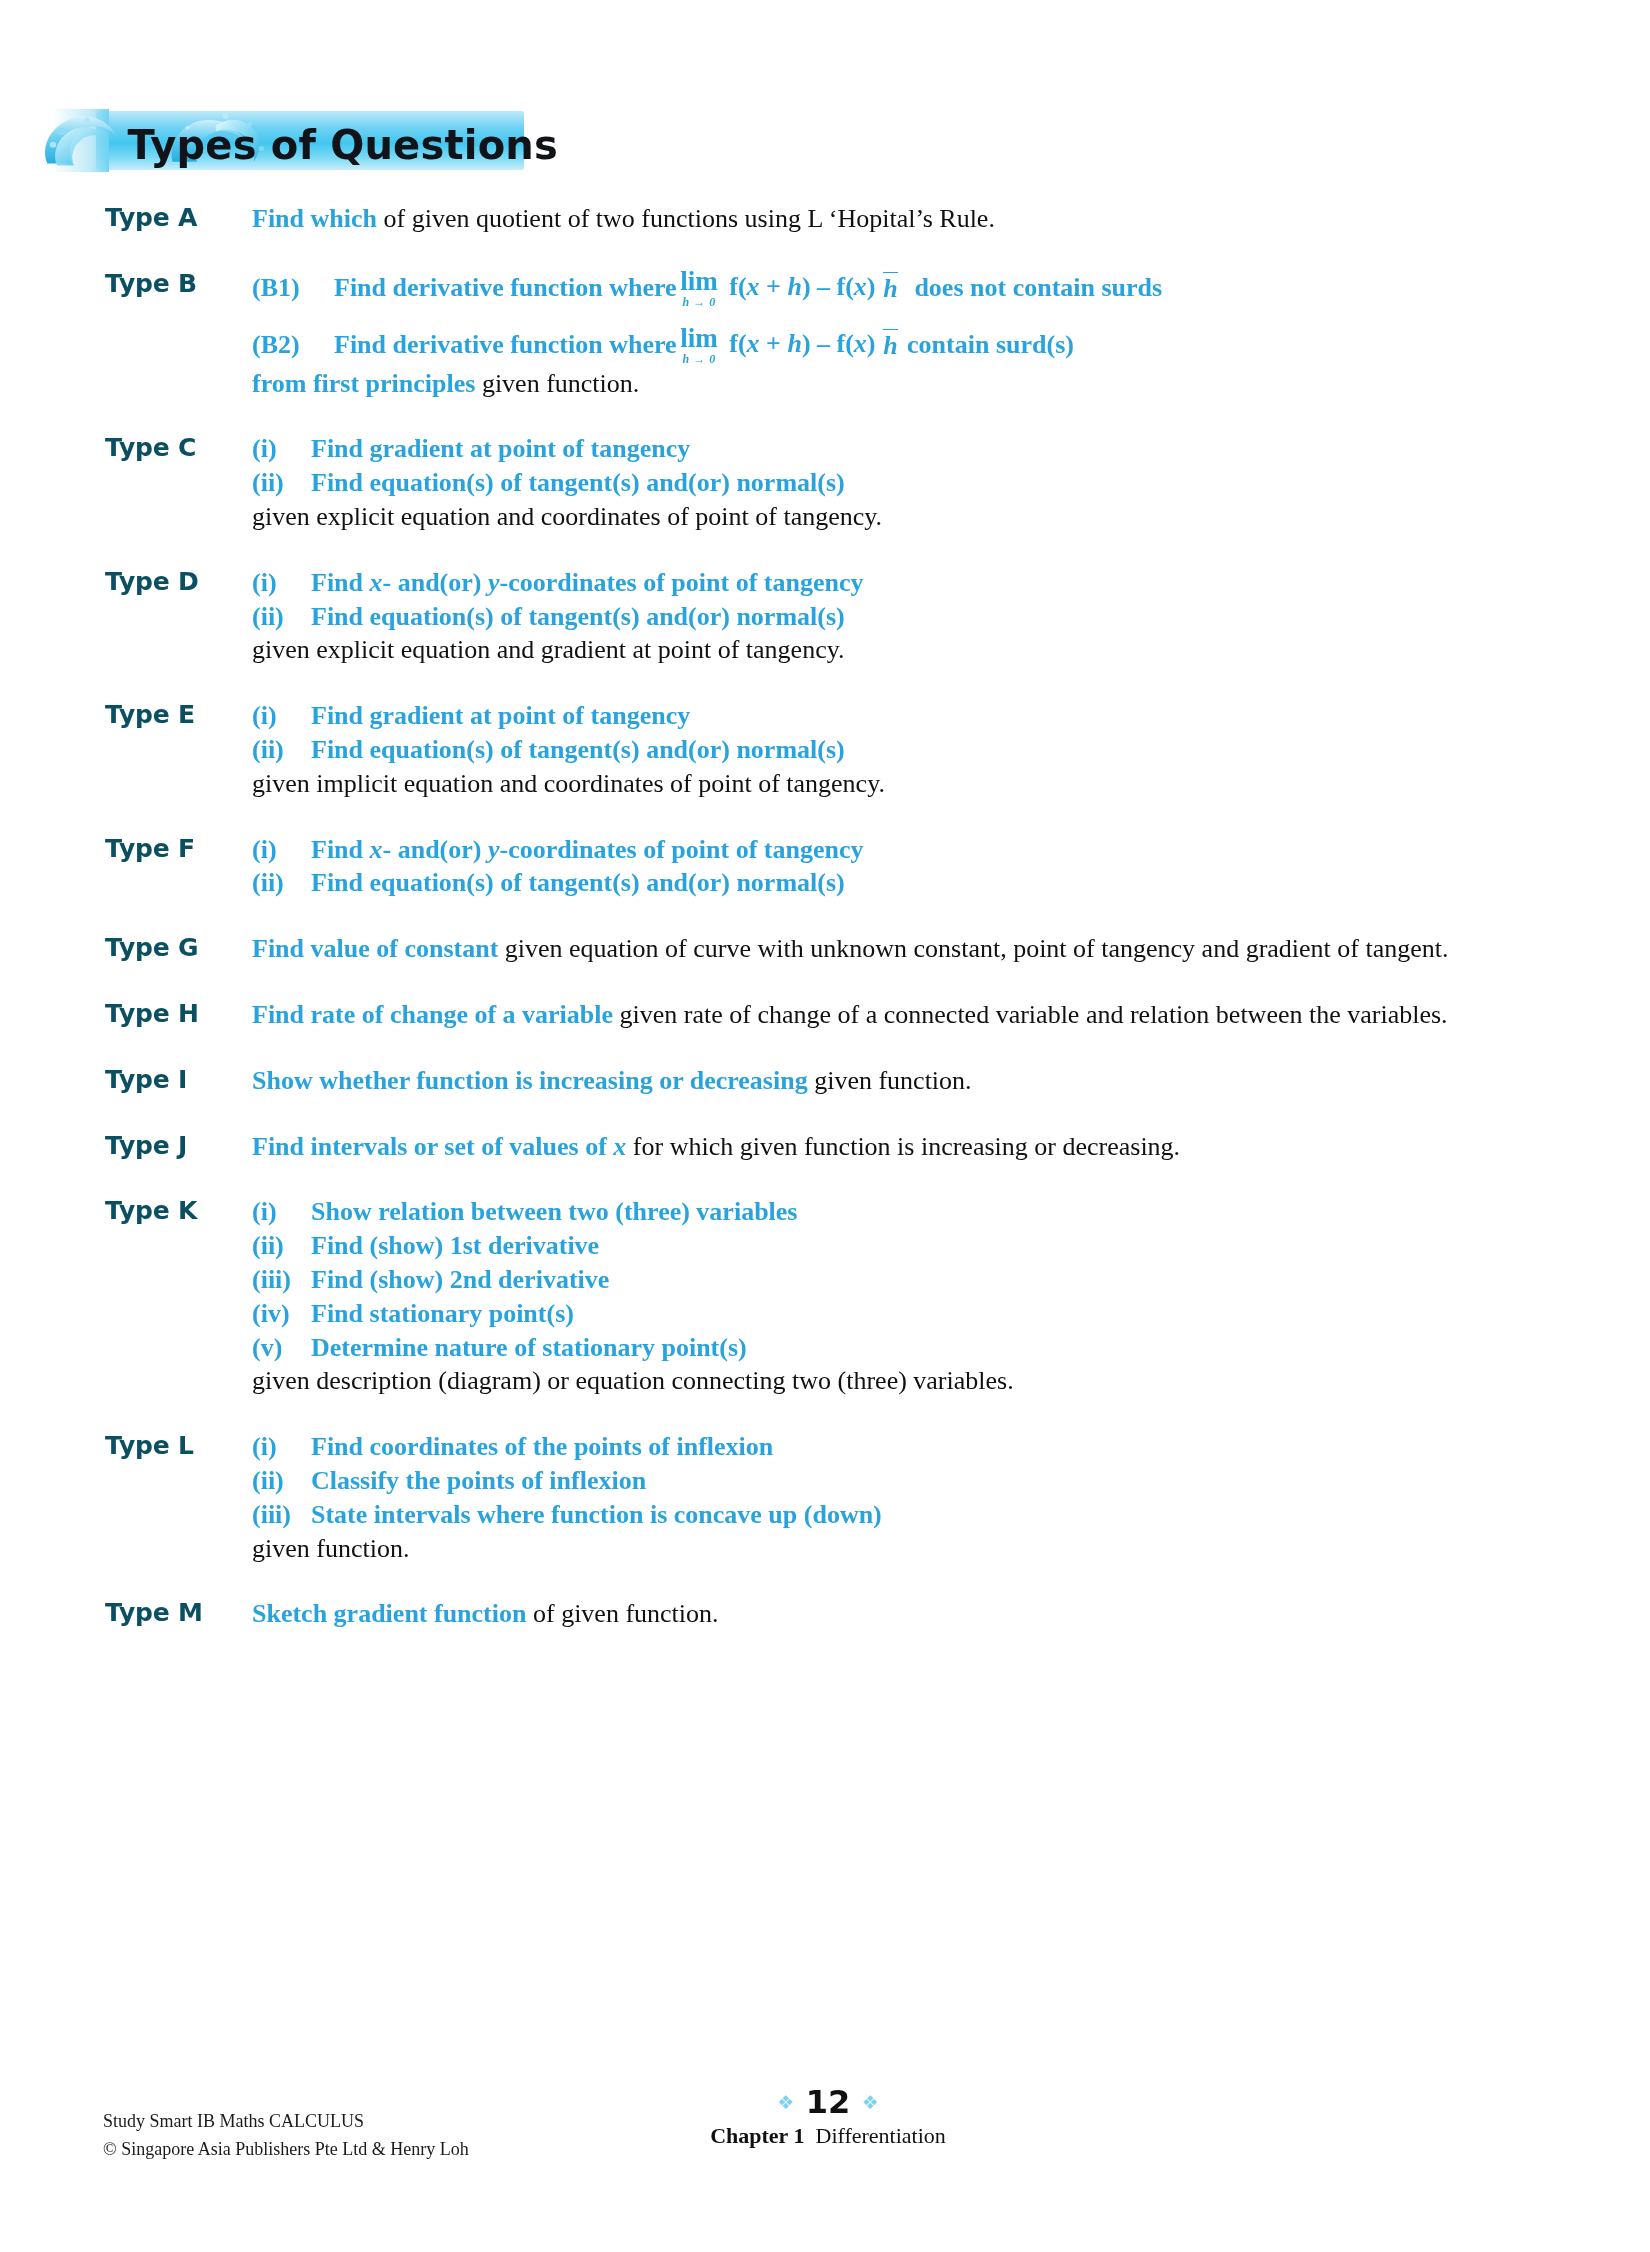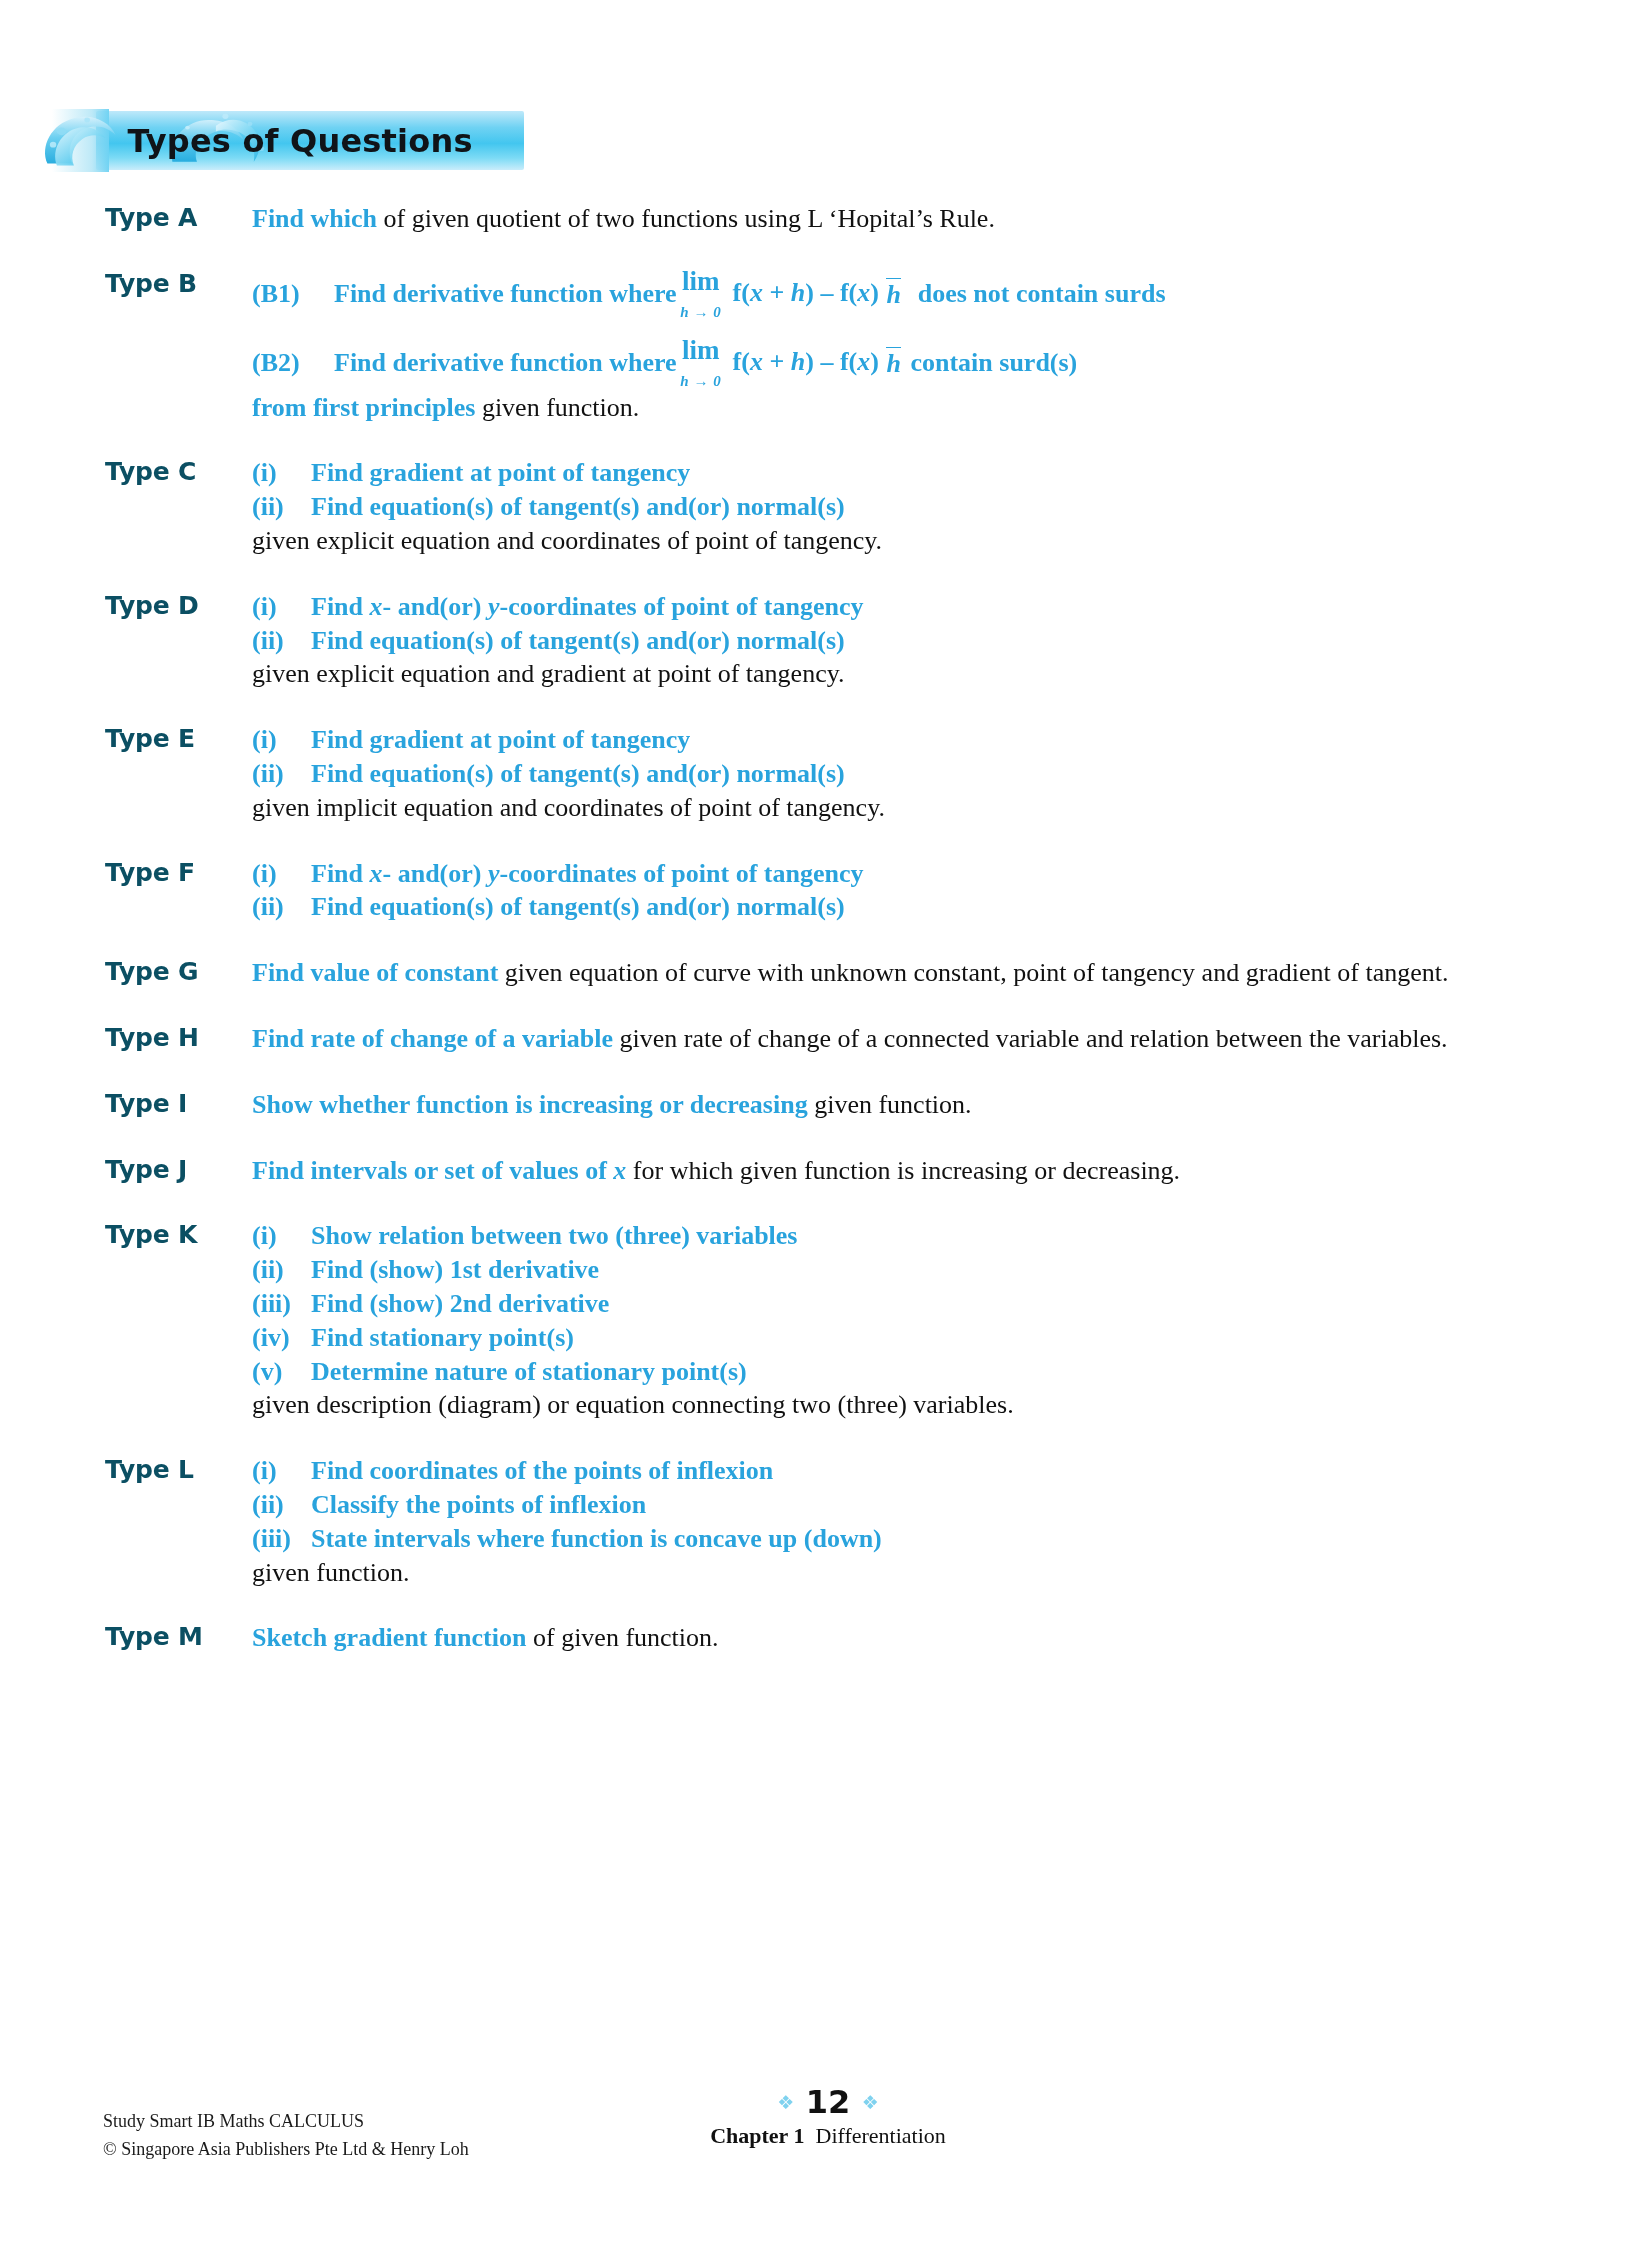--- a/index.html
+++ b/index.html
@@ -49,21 +49,21 @@
     left: -44px; top: -1.9px;
     width: 57px; height: 63px;
     background: linear-gradient(90deg, rgba(255,255,255,0) 0%, rgba(168,226,245,0.75) 70%, rgba(110,210,243,0.95) 100%);
   }
   .banner-title {
     position: absolute;
     left: 99px;
     top: 19px;
     font-family: "DejaVu Sans", sans-serif;
     font-weight: bold;
-    font-size: 32px;
+    font-size: 40px;
     letter-spacing: 0.2px;
     color: #101418;
     white-space: nowrap;
     z-index: 6;
   }
   .splash {
     position: absolute;
     left: 0; top: 0;
     width: 495px; height: 71px;
     z-index: 5;
@@ -146,23 +146,23 @@
     display: inline-flex;
     flex-direction: column;
     align-items: center;
     line-height: 1;
     color: #29a3dd;
     font-weight: bold;
     margin-right: 3.8px;
   }
   .limop .lim-main { font-size: 27px; }
   .limop .lim-sub {
-    font-size: 15px;
+    font-size: 12px;
     font-style: italic;
-    margin-top: 10px;
+    margin-top: 1px;
     letter-spacing: 0.5px;
   }
   .frac {
     display: inline-flex;
     flex-direction: row;
     align-items: center;
     line-height: 1.08;
     color: #29a3dd;
     font-weight: bold;
   }

